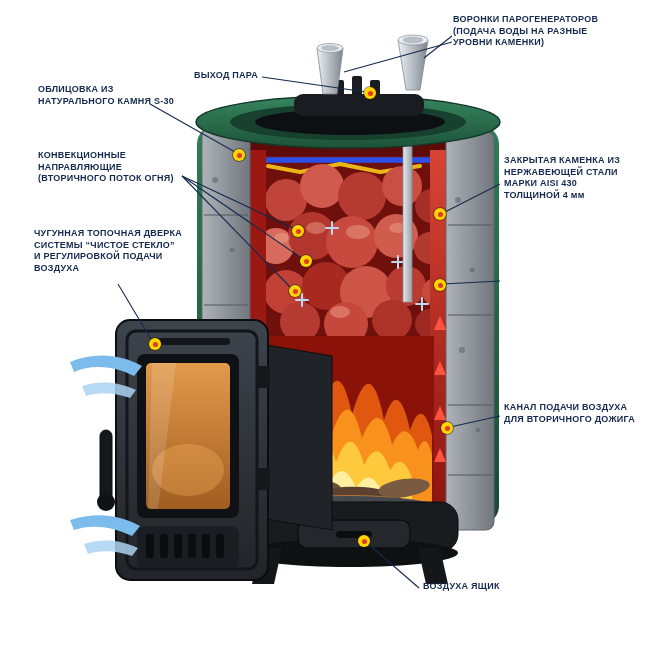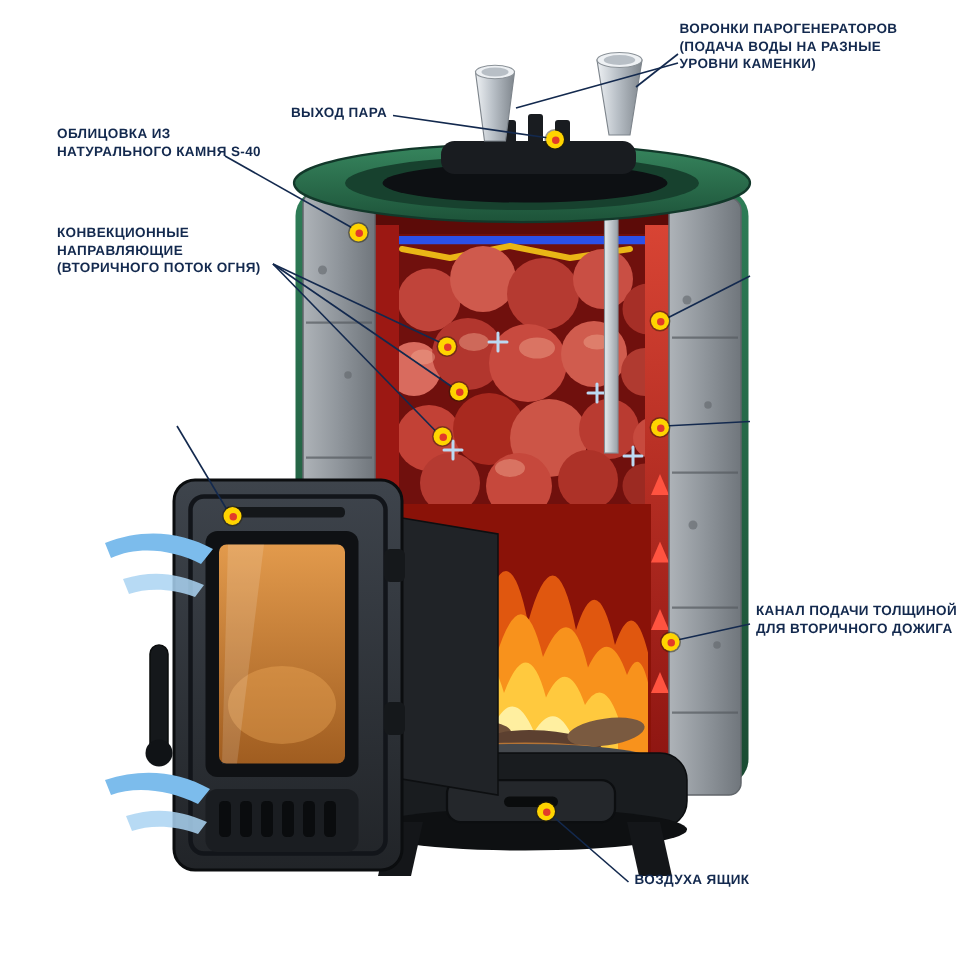--- a/index.html
+++ b/index.html
@@ -291,21 +291,29 @@
   <div class="marker" style="left:155px;top:344px"></div>
   <div class="marker" style="left:440px;top:285px"></div>
   <div class="marker" style="left:447px;top:428px"></div>
   <div class="marker" style="left:364px;top:541px"></div>
 
   <div class="label" style="left:453px;top:14px">ВОРОНКИ ПАРОГЕНЕРАТОРОВ
 (ПОДАЧА ВОДЫ НА РАЗНЫЕ
 УРОВНИ КАМЕНКИ)</div>
   <div class="label align-right" style="left:190px;top:70px;width:72px">ВЫХОД ПАРА</div>
   <div class="label" style="left:38px;top:84px">ОБЛИЦОВКА ИЗ
-НАТУРАЛЬНОГО КАМНЯ S-40</div>
+НАТУРАЛЬНОГО КАМНЯ S-30</div>
   <div class="label" style="left:38px;top:150px">КОНВЕКЦИОННЫЕ
 НАПРАВЛЯЮЩИЕ
 (ВТОРИЧНОГО ПОТОК ОГНЯ)</div>
-  <div class="label" style="left:504px;top:402px">КАНАЛ ПОДАЧИ ТОЛЩИНОЙ
+  <div class="label" style="left:34px;top:228px">ЧУГУННАЯ ТОПОЧНАЯ ДВЕРКА
+СИСТЕМЫ “ЧИСТОЕ СТЕКЛО”
+И РЕГУЛИРОВКОЙ ПОДАЧИ
+ВОЗДУХА</div>
+  <div class="label" style="left:504px;top:155px">ЗАКРЫТАЯ КАМЕНКА ИЗ
+НЕРЖАВЕЮЩЕЙ СТАЛИ
+МАРКИ AISI 430
+ТОЛЩИНОЙ 4 мм</div>
+  <div class="label" style="left:504px;top:402px">КАНАЛ ПОДАЧИ ВОЗДУХА
 ДЛЯ ВТОРИЧНОГО ДОЖИГА</div>
   <div class="label" style="left:423px;top:581px">ВОЗДУХА ЯЩИК</div>
 
 </div>
 
 </body></html>

